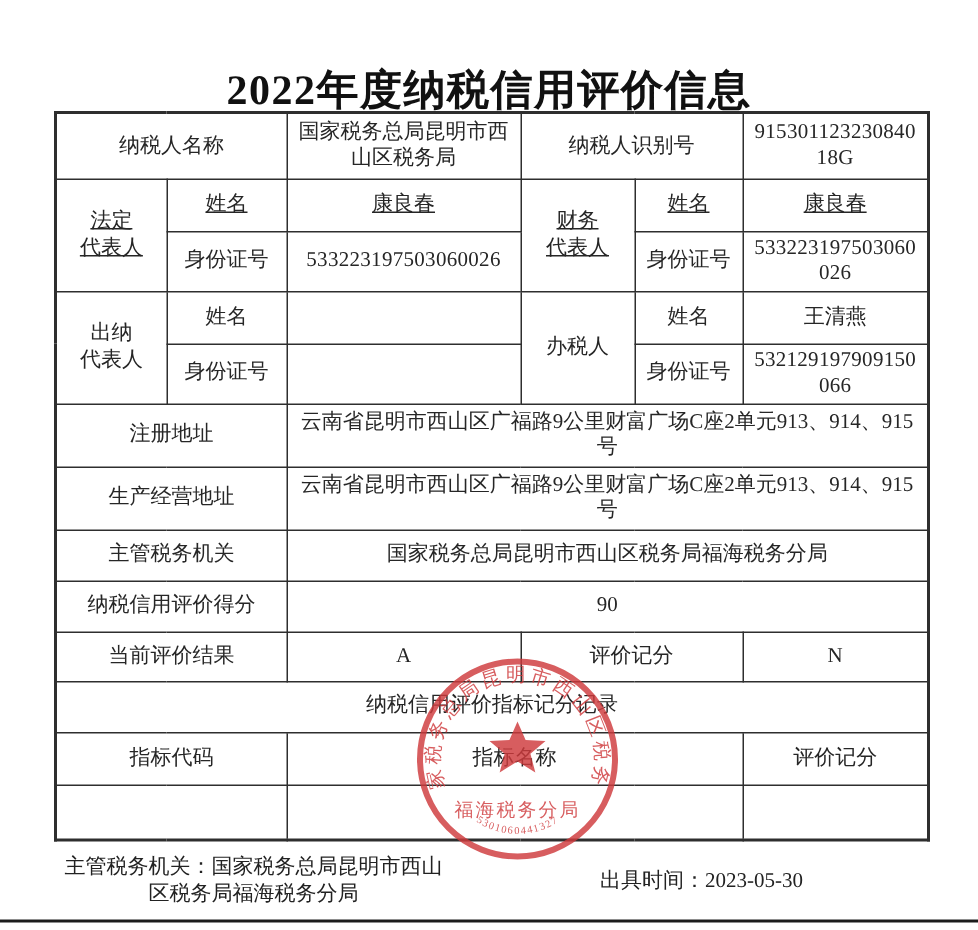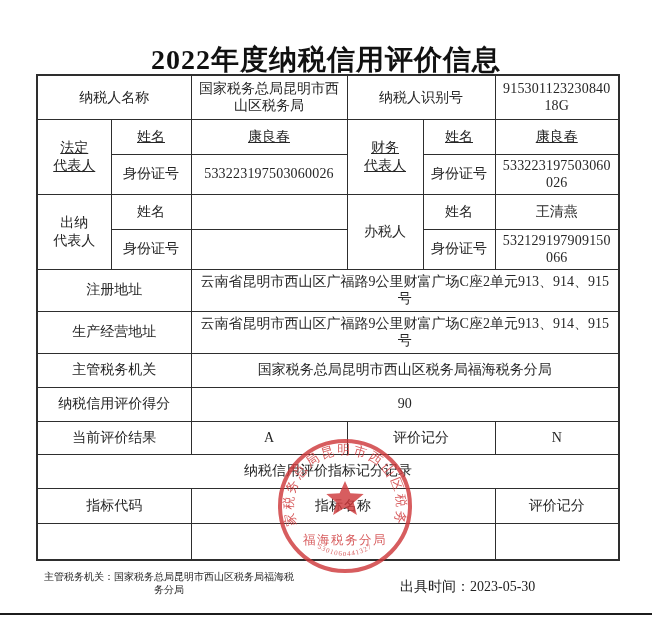--- a/index.html
+++ b/index.html
@@ -13,21 +13,21 @@
                 font-size:14px;line-height:1.25;padding:2px 5px;overflow:hidden;}
   .pre{white-space:pre-line;}
   .num{word-break:break-all;letter-spacing:0.2px;font-family:Liberation Serif, serif;}
   tr.r1{height:44px;} tr.r2{height:35px;text-decoration:underline;} tr.r3{height:36px;} tr.r4{height:35px;}
   tr.r5{height:36px;} tr.r6{height:42px;padding-left:16px;} tr.r7{height:42px;} tr.r8{height:34px;}
   tr.r9{height:34px;padding-left:12px;} tr.r10{height:33px;padding-left:48px;} tr.r11{height:34px;} tr.r12{height:35px;padding-left:16px;}
   tr.r13{height:37px;}
   .stamp{position:absolute;left:275px;top:436px;width:140px;height:140px;
          opacity:0.82;z-index:5;pointer-events:none;}
   .footer-authority{position:absolute;top:570px;left:40px;width:258px;
-                    text-align:center;font-size:10px;line-height:1.3;color:#222;}
+                    text-align:center;font-size:14px;line-height:1.3;color:#222;}
   .footer-date{position:absolute;top:578px;left:400px;font-size:14px;color:#222;}
   .bottom-line{position:absolute;top:613px;left:0;width:652px;height:2px;
                background:#1c1c1c;}
 </style>
 </head>
 <body>
 
 <div class="title">2022年度纳税信用评价信息</div>
 
 <table class="form">

